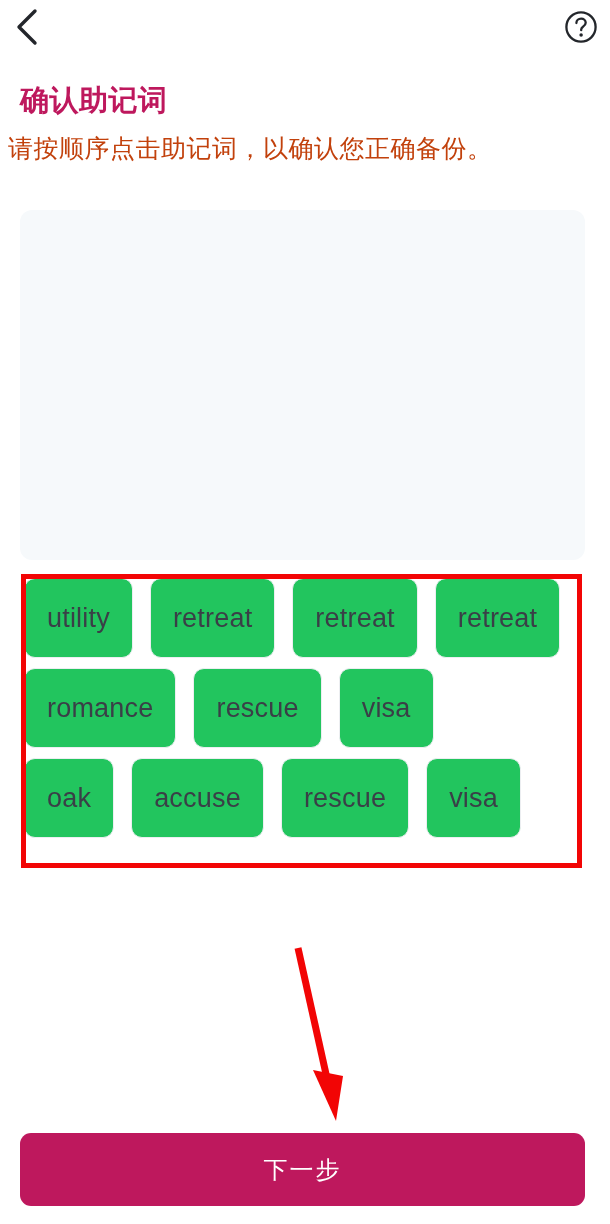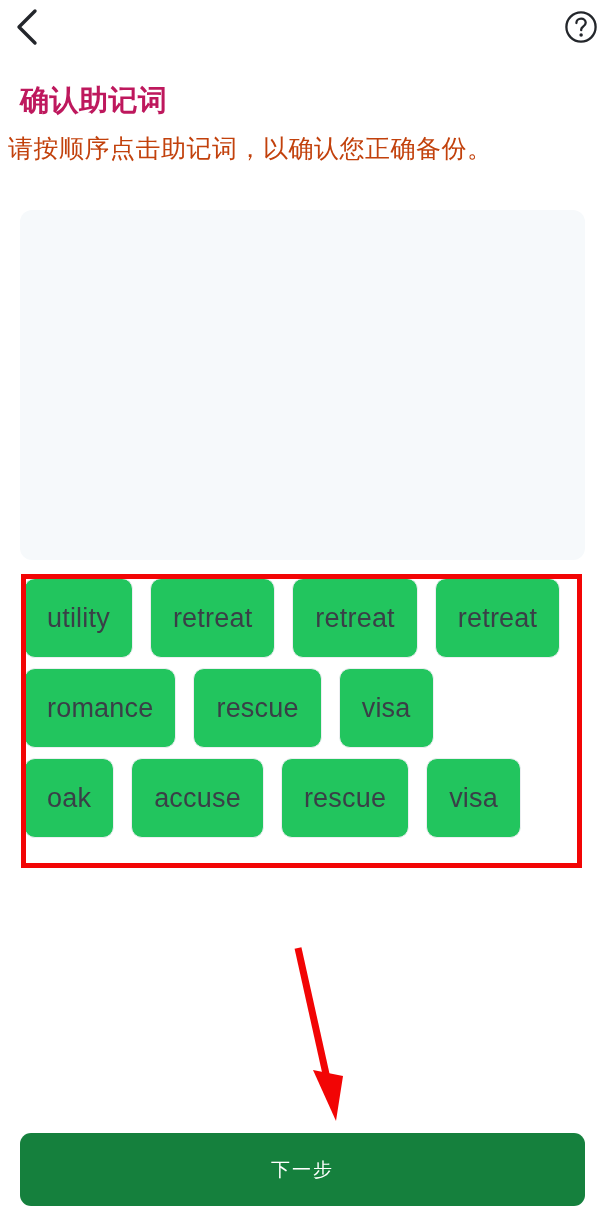--- a/index.html
+++ b/index.html
@@ -138,25 +138,25 @@
     pointer-events: none;
   }
 
   
   .next-button {
     position: absolute;
     left: 20px;
     top: 1133px;
     width: 565px;
     height: 73px;
-    background: #15803d;
+    background: #be185d;
     border: none;
     border-radius: 11px;
     color: #ffffff;
-    font-size: 19px;
+    font-size: 24px;
     font-family: "Liberation Sans", "DejaVu Sans", sans-serif;
     letter-spacing: 2px;
     display: flex;
     align-items: center;
     justify-content: center;
     cursor: default;
     box-sizing: border-box;
   }
 </style>
 </head>

